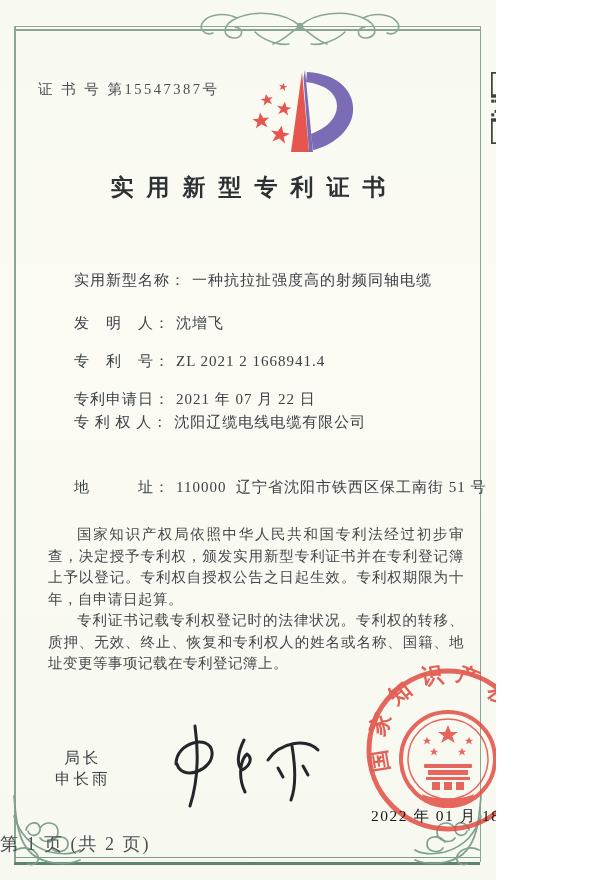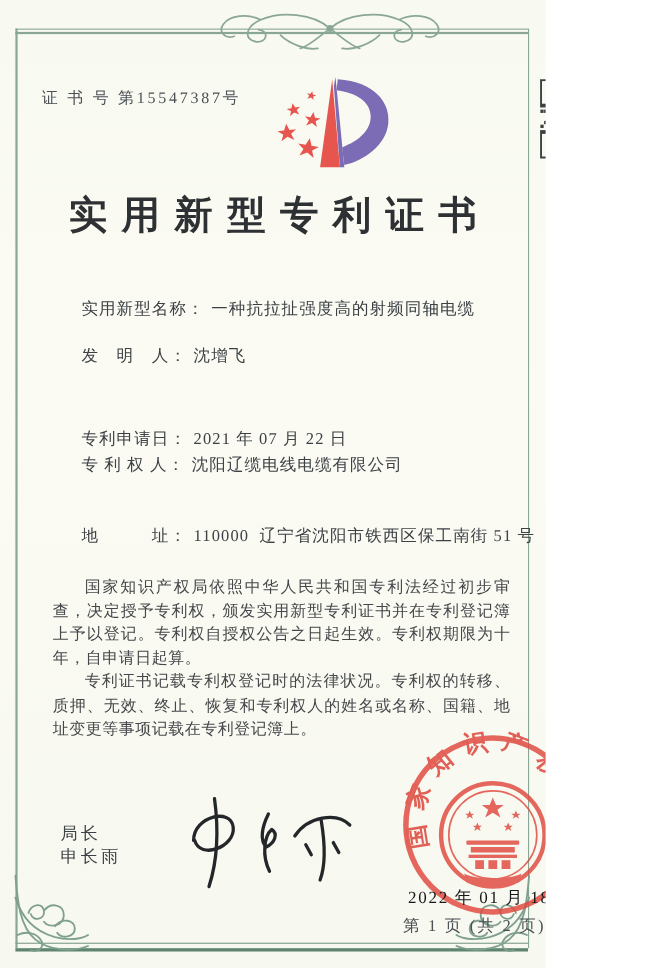--- a/index.html
+++ b/index.html
@@ -20,41 +20,41 @@
   .fl-bot-thick { left:14px; right:16px; bottom:15px; height:3.5px; background:#5f8470; }
   .ornament { position:absolute; pointer-events:none; }
   .orn-top { left:185px; top:6px; }
   .orn-bl { left:6px; bottom:8px; }
   .orn-br { right:7px; bottom:8px; transform:scaleX(-1); }
   
   .cert-no { position:absolute; left:38px; top:80px; font-size:14.5px; letter-spacing:2.5px; color:#4a4f54; }
   .logo { position:absolute; left:243px; top:64px; }
   .qr { position:absolute; left:491px; top:72px; width:72px; height:72px; }
   .title { position:absolute; left:0; right:0; top:172px; text-align:center;
-           font-size:35px; font-weight:600; letter-spacing:13px; color:#2e3134; text-indent:13px; }
+           font-size:23px; font-weight:600; letter-spacing:13px; color:#2e3134; text-indent:13px; }
   
   .field-row { position:absolute; left:55px; right:36px; font-size:15px; color:#3c4145;
                letter-spacing:1px; white-space:pre; }
   .field-label { display:inline-block; }
   .field-value { margin-left:6px; }
   .grant-pair + .grant-pair { margin-left:46px; }
   
   .body-text { position:absolute; left:48px; right:32px; top:524px;
                font-size:14.5px; line-height:21.5px; color:#45484b;
                text-align:justify; letter-spacing:0.5px; }
   .body-text p { text-indent:2em; }
   
-  .signer { position:absolute; left:55px; top:748px; font-size:15.5px; color:#3c4145; letter-spacing:3px; }
+  .signer { position:absolute; left:55px; top:748px; font-size:15.5px; color:#3c4145; letter-spacing:3px;text-align:center; }
   .signer .name { }
   .signature { position:absolute; left:152px; top:722px; }
   .seal { position:absolute; left:362px; top:664px; }
   .seal-date { position:absolute; left:371px; top:806px; font-size:15.5px; color:#17181a;
                letter-spacing:1.5px; white-space:pre; }
-  .footer { position:absolute; left:0; right:0; top:832px; text-align:right;
-            font-size:15px; letter-spacing:2px; color:#4a4f54; }
+  .footer { position:absolute; left:0; right:0; top:832px; text-align:left;
+            font-size:18px; letter-spacing:2px; color:#4a4f54; }
 </style>
 </head>
 <body>
 
 <div class="page">
 
   <div class="frame-line fl-top1"></div>
   <div class="frame-line fl-top2"></div>
   <div class="frame-line fl-left"></div>
   <div class="frame-line fl-right"></div>
@@ -235,20 +235,23 @@
     </svg>
 
   <div class="title">实用新型专利证书</div>
 
   <div class="field-row" style="top:254px">
     <span class="field-label">实用新型名称：</span><span class="field-value">一种抗拉扯强度高的射频同轴电缆</span>
   </div>
   <div class="field-row" style="top:297px">
     <span class="field-label">发　明　人：</span><span class="field-value">沈增飞</span>
   </div>
+  <div class="field-row" style="top:335px">
+    <span class="field-label">专　利　号：</span><span class="field-value">ZL 2021 2 1668941.4</span>
+  </div>
   <div class="field-row" style="top:373px">
     <span class="field-label">专利申请日：</span><span class="field-value">2021 年 07 月 22 日</span>
   </div>
   <div class="field-row" style="top:396px">
     <span class="field-label">专 利 权 人：</span><span class="field-value">沈阳辽缆电线电缆有限公司</span>
   </div>
   <div class="field-row" style="top:461px">
     <span class="field-label">地　　　址：</span><span class="field-value">110000  辽宁省沈阳市铁西区保工南街 51 号</span>
   </div>
 

